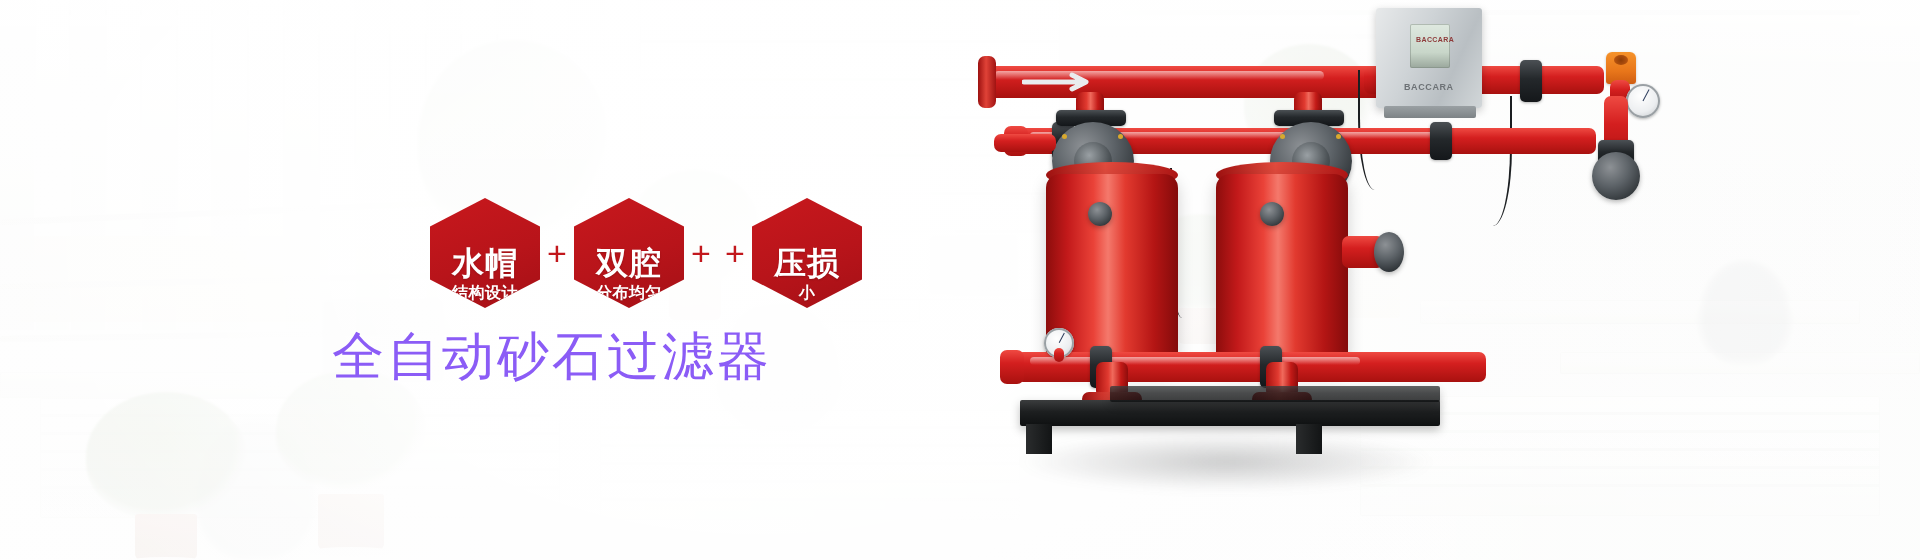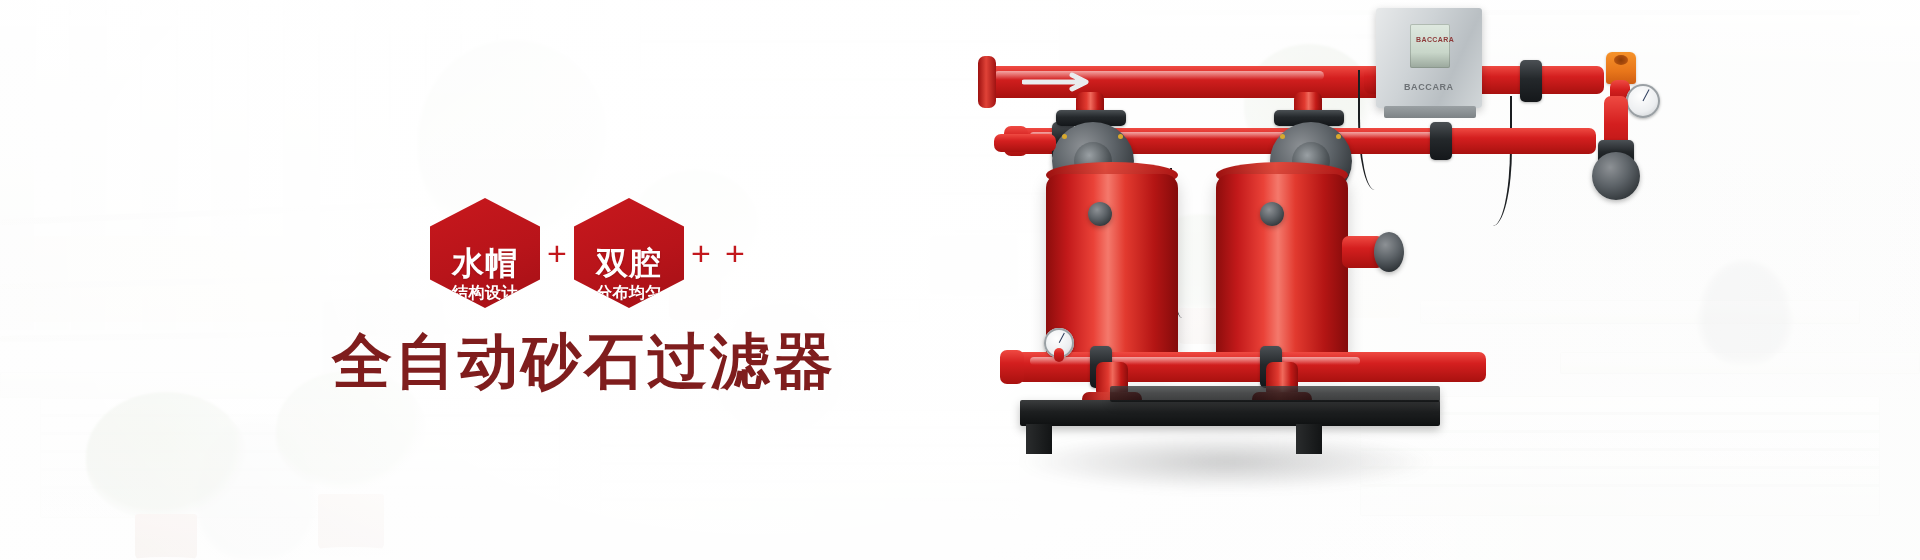--- a/index.html
+++ b/index.html
@@ -113,22 +113,22 @@
   }
   .headline{
     position:absolute;left:272px;top:95px;
     font-size:60px;font-weight:bold;letter-spacing:4px;
     color:#253a53;
     text-shadow:2px 2px 0 rgba(255,255,255,.55);
     white-space:nowrap;
   }
   .subline{
     position:absolute;left:332px;top:322px;
-    font-size:60px;font-weight:bold;letter-spacing:3px;
-    color:#7f1d1d;
+    font-size:52px;font-weight:normal;letter-spacing:3px;
+    color:#8b5cf6;
     text-shadow:2px 2px 0 rgba(255,255,255,.5);
     white-space:nowrap;
   }
 
   
   .badges{
     position:absolute;left:430px;top:198px;
     display:flex;align-items:center;
   }
   .badge{
@@ -483,18 +483,22 @@
       <div class="plus">+</div>
 
       <div class="badge">
         <div class="big">双腔</div>
         <div class="small">分布均匀</div>
       </div>
       <div class="plus">+</div>
 
       <div class="plus">+</div>
 
+      <div class="badge">
+        <div class="big">压损</div>
+        <div class="small">小</div>
+      </div>
     </div>
 
     <div class="subline">全自动砂石过滤器</div>
   </div>
 
 </div>
 
 </body></html>

